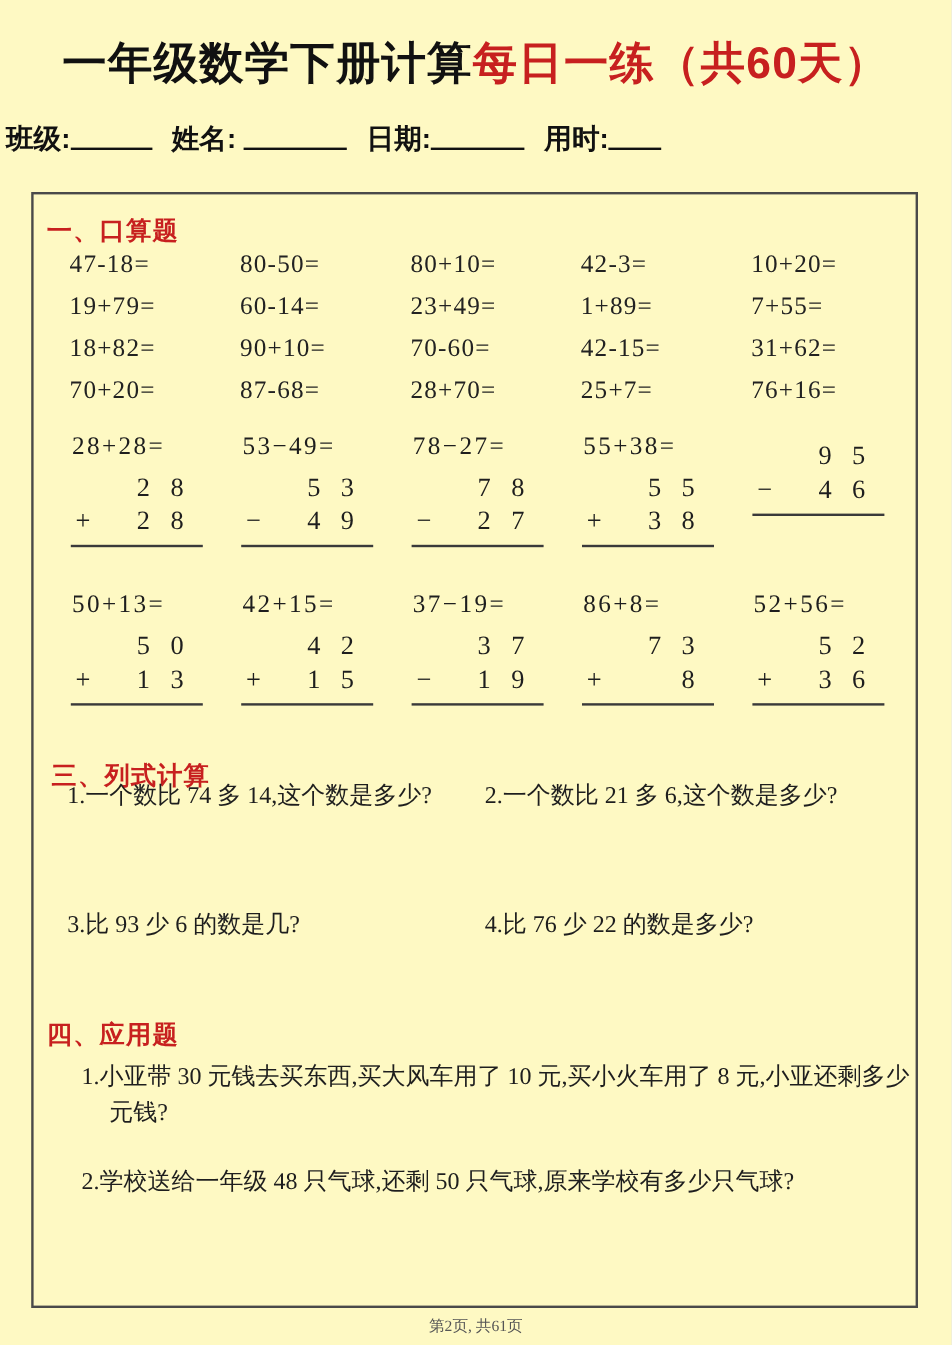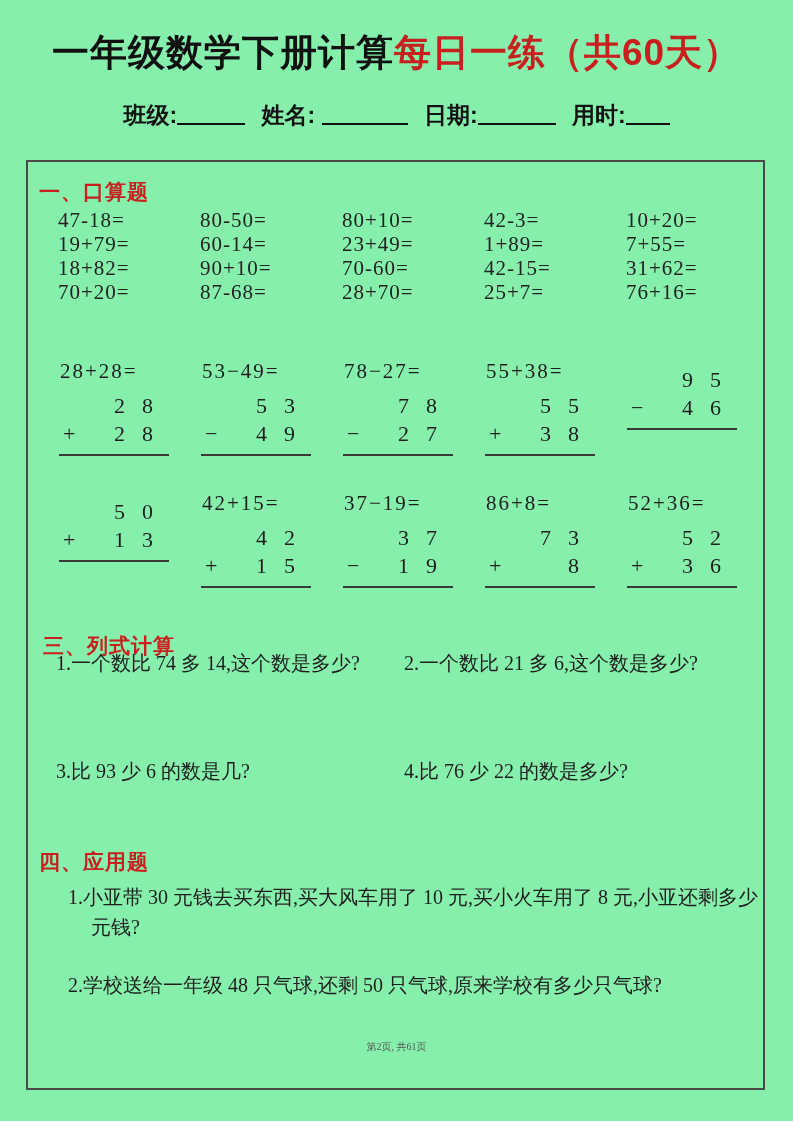--- a/index.html
+++ b/index.html
@@ -1,39 +1,39 @@
 <!DOCTYPE html>
 <html lang="zh" style="--accent_red: #c7201f; --box_border: #4a4a4a; --text: #1e1e1e;"><head>
 <meta charset="utf-8">
 <style>
   * { margin:0; padding:0; box-sizing:border-box; }
   html,body { background:#e8e8e8; }
   .page {
     position:relative;
     width:793px; height:1121px;
     margin:0 auto;
-    background:#86efac;
+    background:#fef9c3;
     overflow:hidden;
     font-family:"Liberation Serif","DejaVu Serif",serif;
     color:#1e1e1e;
   }
   
   .title {
     position:absolute; top:28px; left:0; width:100%;
     text-align:center;
     font-family:"Liberation Sans","DejaVu Sans",sans-serif;
     font-size:37px; font-weight:bold; letter-spacing:1px;
     white-space:nowrap;
   }
   .t-black { color:#111; }
   .t-red   { color:var(--accent_red,#c7201f); }
   
   .fields {
     position:absolute; top:100px; left:0; width:100%;
-    text-align:center;
+    text-align:left;
     font-family:"Liberation Sans","DejaVu Sans",sans-serif;
     font-size:23px; font-weight:bold; color:#111;
     white-space:nowrap;
   }
   .field { margin:0 5px; }
   .f-blank {
     display:inline-block; height:18px;
     border-bottom:2.5px solid #111;
     vertical-align:-2px;
   }
@@ -49,20 +49,21 @@
     font-family:"Liberation Sans","DejaVu Sans",sans-serif;
     font-size:21px; font-weight:bold;
     color:var(--accent_red,#c7201f);
     letter-spacing:1px; white-space:nowrap;
   }
   .s1{top:16px} .s2{top:168px} .s3{top:470px; left:15px} .s4{top:686px}
   
   .oral-grid {
     position:absolute; top:46px; left:30px; width:702px;
     display:grid; grid-template-columns:repeat(5,142px);
+    row-gap:11px;
     font-size:21px; line-height:24px; letter-spacing:1px;
     color:#222;
   }
   
   .vp-row { position:absolute; left:32px; display:flex; }
   .vp-row1{ top:196px; } .vp-row2{ top:328px; }
   .vp { width:142px; }
   .vp-eq { font-size:21px; line-height:26px; letter-spacing:2px; white-space:nowrap; }
   .vp-work { width:100px; margin-left:3px; margin-top:8px; }
   .vp-top {
@@ -83,22 +84,22 @@
   .expr-first{ width:348px; flex:none; }
   
   .app {
     position:absolute; left:40px; width:694px;
     font-size:20px; line-height:30px;
     padding-left:23px; text-indent:-23px;
   }
   .app-1{ top:720px; } .app-2{ top:808px; }
   
   .footer {
-    position:absolute; top:1040px; left:0; width:100%;
-    text-align:center; font-size:10px; color:#555;
+    position:absolute; top:1096px; left:0; width:100%;
+    text-align:center; font-size:13px; color:#555;
   }
 </style>
 </head>
 <body>
 
 <div class="page">
 
   <h1 class="title"><span class="t-black">一年级数学下册计算</span><span class="t-red">每日一练（共60天）</span></h1>
 
   <div class="fields">
@@ -187,20 +188,21 @@
               <span class="vp-op">−</span>
               <span class="vp-digits">46</span>
             </div>
           <div class="vp-line"></div>
         </div>
       </div>
     </div>
 
     <div class="vp-row vp-row2">
       <div class="vp">
+        <div class="vp-eq">50+13=</div>
         <div class="vp-work">
           <div class="vp-top">50</div>
           <div class="vp-bot">
               <span class="vp-op">+</span>
               <span class="vp-digits">13</span>
             </div>
           <div class="vp-line"></div>
         </div>
       </div>
       <div class="vp">
@@ -230,21 +232,21 @@
         <div class="vp-work">
           <div class="vp-top">73</div>
           <div class="vp-bot">
               <span class="vp-op">+</span>
               <span class="vp-digits">8</span>
             </div>
           <div class="vp-line"></div>
         </div>
       </div>
       <div class="vp">
-        <div class="vp-eq">52+36=</div>
+        <div class="vp-eq">52+56=</div>
         <div class="vp-work">
           <div class="vp-top">52</div>
           <div class="vp-bot">
               <span class="vp-op">+</span>
               <span class="vp-digits">36</span>
             </div>
           <div class="vp-line"></div>
         </div>
       </div>
     </div>

